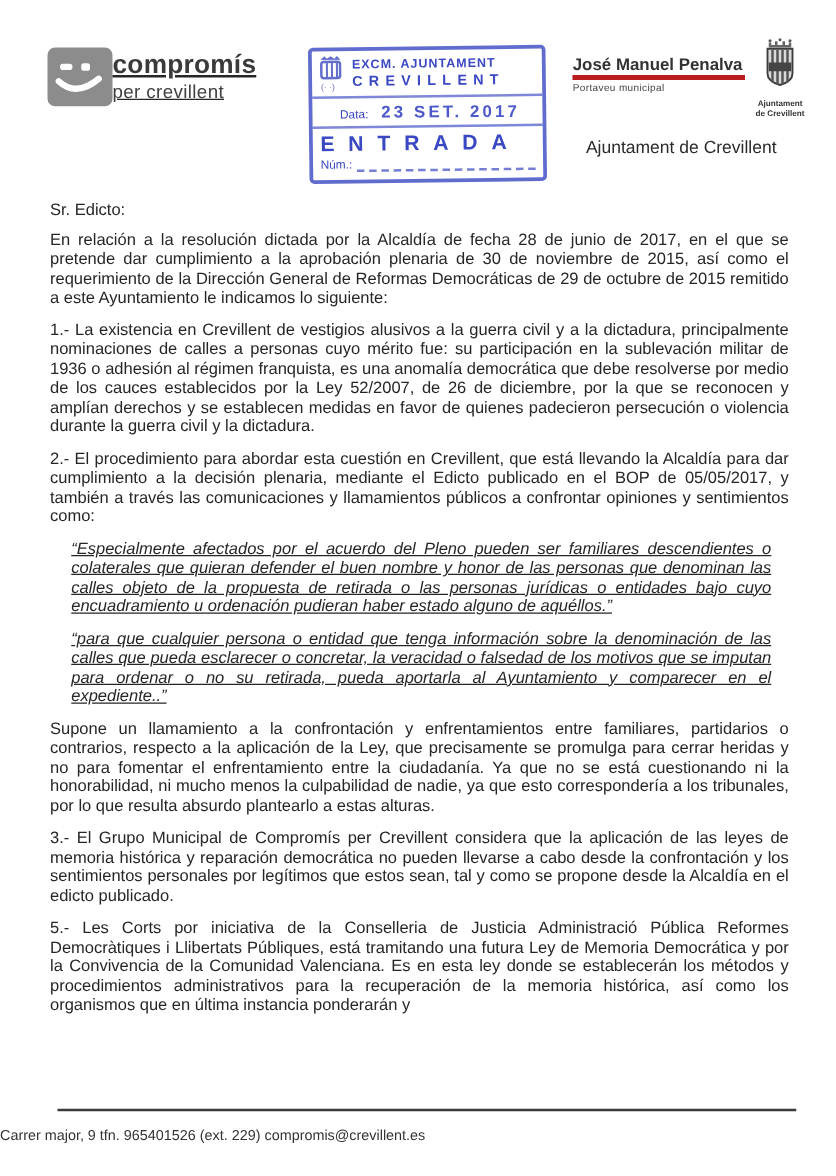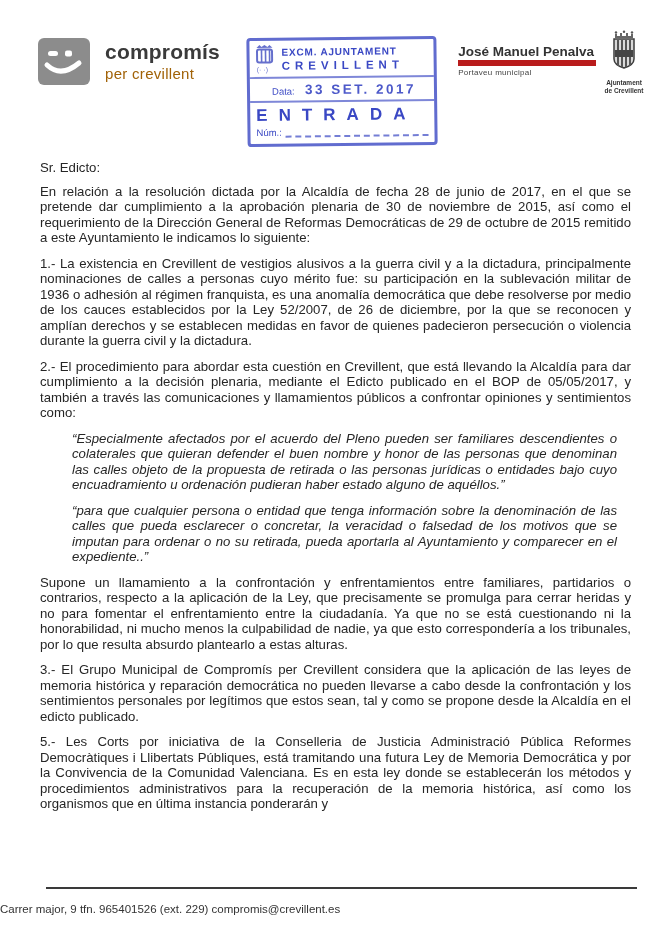--- a/index.html
+++ b/index.html
@@ -8,24 +8,24 @@
     width:669px;height:941px;
     margin:0 auto;
     background:#ffffff;
     font-family:"Liberation Sans", sans-serif;
     color:#262626;
     overflow:hidden;
     box-shadow:0 0 6px rgba(0,0,0,.25);
   }
 
   
-  .logo{position:absolute;left:38px;top:38px;display:flex;align-items:center;gap:15px;}
+  .logo{position:absolute;left:38px;top:38px;display:flex;align-items:center;text-decoration:underline;}
   .logo-icon{width:52px;height:47px;background:#8c8c8c;border-radius:6px;display:flex;align-items:center;justify-content:center;}
   .logo-title{font-size:21px;font-weight:bold;color:#3a3a3a;letter-spacing:.2px;line-height:1.05;}
-  .logo-sub{font-size:15px;color:#a16207;letter-spacing:.3px;margin-top:1px;}
+  .logo-sub{font-size:15px;color:#404040;letter-spacing:.3px;margin-top:1px;}
 
   
   .stamp{
     position:absolute;left:247px;top:37px;width:184px;
     border:3px solid rgba(57,71,195,.8);
     border-radius:4px;
     color:#3a48c4;
     transform:rotate(-.7deg);
     background:rgba(255,255,255,0);
   }
@@ -38,34 +38,34 @@
   .stamp-data-value{font-size:13.5px;font-weight:bold;letter-spacing:2.5px;opacity:.9;transform:rotate(.4deg);}
   .stamp-entrada{font-size:17px;font-weight:bold;letter-spacing:11px;padding:3px 2px 0 6px;white-space:nowrap;}
   .stamp-num{display:flex;align-items:flex-end;gap:4px;padding:1px 6px 6px 6px;}
   .stamp-num-label{font-size:9.5px;}
   .stamp-num-line{flex:1;border-bottom:2px dashed rgba(57,71,195,.7);height:9px;}
 
   
   .hdr-right{position:absolute;top:30px;right:22px;width:190px;}
   .sign-row{display:flex;justify-content:flex-end;align-items:flex-start;gap:5px;}
   .sign-name-col{padding-top:14px;text-align:left;}
-  .sign-name{font-size:13.5px;font-weight:bold;color:#333;border-bottom:6px solid #b91c1c;padding:0 2px 1px 0;white-space:nowrap;}
+  .sign-name{font-size:13.5px;font-weight:bold;color:#333;border-bottom:4px solid #b91c1c;padding:0 2px 1px 0;white-space:nowrap;}
   .sign-role{font-size:8px;font-weight:normal;color:#444;margin-top:2px;letter-spacing:.3px;}
   .crest-col{width:46px;text-align:center;flex:0 0 auto;}
   .crest-caption{font-size:6.5px;font-weight:bold;color:#333;line-height:1.2;margin-top:1px;}
   .addressee{margin-top:13px;text-align:center;font-size:14px;line-height:1.25;color:#2b2b2b;padding-right:14px;}
 
   
   .body{
     position:absolute;left:40px;right:38px;top:160px;
     font-size:13.2px;line-height:15.5px;text-align:justify;
   }
   .salutation{margin-bottom:8px;text-align:left;}
   .para{margin-bottom:10px;}
-  .quote{font-style:italic;margin:0 14px 10px 32px;}
+  .quote{font-style:italic;margin:0 14px 10px 17px;text-decoration:underline;}
 
   
   .foot-rule{position:absolute;left:46px;right:32px;top:887px;border-top:2px solid #3a3a3a;}
   .footer{position:absolute;left:0;right:0;top:903px;font-size:11.5px;color:#333;}
 </style>
 </head>
 <body>
 
 <div class="page">
 
@@ -94,21 +94,21 @@
         <text x="4" y="28" font-size="7" fill="#3f4cc0" font-family="Liberation Sans, sans-serif">(· ·)</text>
       </svg>
       <div>
         <div class="stamp-org1">EXCM. AJUNTAMENT</div>
         <div class="stamp-org2">CREVILLENT</div>
       </div>
     </div>
     <div class="stamp-sep"></div>
     <div class="stamp-data">
       <span class="stamp-data-label">Data:</span>
-      <span class="stamp-data-value">33 SET. 2017</span>
+      <span class="stamp-data-value">23 SET. 2017</span>
     </div>
     <div class="stamp-sep"></div>
     <div class="stamp-entrada">ENTRADA</div>
     <div class="stamp-num">
       <span class="stamp-num-label">Núm.:</span>
       <span class="stamp-num-line"></span>
     </div>
   </div>
 
   <div class="hdr-right">
@@ -130,20 +130,21 @@
           <line x1="23" y1="10" x2="23" y2="36" stroke="#555" stroke-width="2"></line>
           <rect x="8" y="20" width="18" height="7" fill="#454545"></rect>
         </svg>
         <div class="crest-caption">
           <div>Ajuntament</div>
           <div>de Crevillent</div>
         </div>
       </div>
     </div>
     <div class="addressee">
+      <div>Ajuntament de Crevillent</div>
     </div>
   </div>
 
   <div class="body">
     <div class="salutation">Sr. Edicto:</div>
     <div class="para">En relación a la resolución dictada por la Alcaldía de fecha 28 de junio de 2017, en el que se pretende dar cumplimiento a la aprobación plenaria de 30 de noviembre de 2015, así como el requerimiento de la Dirección General de Reformas Democráticas de 29 de octubre de 2015 remitido a este Ayuntamiento le indicamos lo siguiente:</div>
     <div class="para">1.- La existencia en Crevillent de vestigios alusivos a la guerra civil y a la dictadura, principalmente nominaciones de calles a personas cuyo mérito fue: su participación en la sublevación militar de 1936 o adhesión al régimen franquista, es una anomalía democrática que debe resolverse por medio de los cauces establecidos por la Ley 52/2007, de 26 de diciembre, por la que se reconocen y amplían derechos y se establecen medidas en favor de quienes padecieron persecución o violencia durante la guerra civil y la dictadura.</div>
     <div class="para">2.- El procedimiento para abordar esta cuestión en Crevillent, que está llevando la Alcaldía para dar cumplimiento a la decisión plenaria, mediante el Edicto publicado en el BOP de 05/05/2017, y también a través las comunicaciones y llamamientos públicos a confrontar opiniones y sentimientos como:</div>
     <div class="quote">“Especialmente afectados por el acuerdo del Pleno pueden ser familiares descendientes o colaterales que quieran defender el buen nombre y honor de las personas que denominan las calles objeto de la propuesta de retirada o las personas jurídicas o entidades bajo cuyo encuadramiento u ordenación pudieran haber estado alguno de aquéllos.”</div>
     <div class="quote">“para que cualquier persona o entidad que tenga información sobre la denominación de las calles que pueda esclarecer o concretar, la veracidad o falsedad de los motivos que se imputan para ordenar o no su retirada, pueda aportarla al Ayuntamiento y comparecer en el expediente..”</div>

